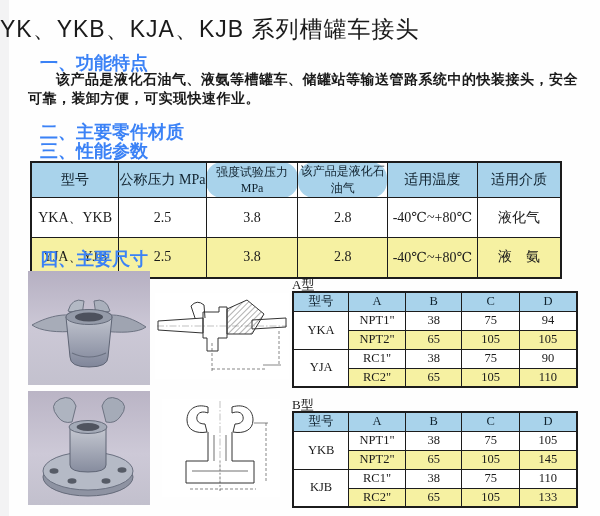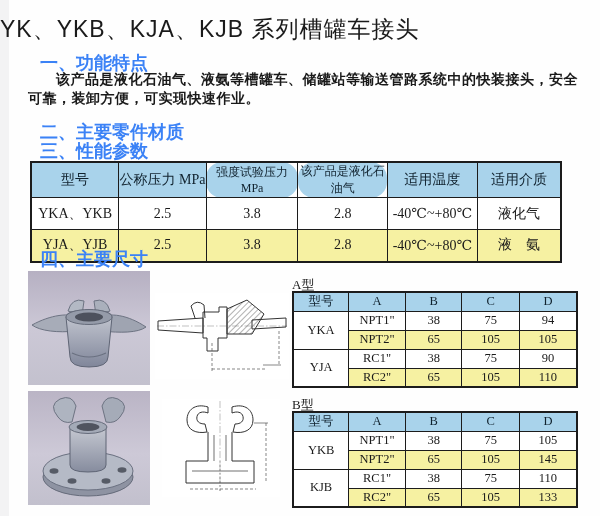--- a/index.html
+++ b/index.html
@@ -24,21 +24,21 @@
 
   table { border-collapse:collapse; text-align:center; }
   table, th, td { border:1px solid #1c1c1c; }
   .perf-table {
     position:absolute; top:161px; left:30px; width:532px;
     font-family:"Liberation Serif","DejaVu Serif",serif; font-size:14px;
     border:2px solid #1c1c1c;
   }
   .perf-table th { background:#a9d3eb; font-weight:normal; height:29px; color:#10222e; }
   .perf-table th.small { font-size:12px;border-radius:16px; }
-  .perf-table td { height:32px; background:#ffffff; }
+  .perf-table td { height:40px; background:#ffffff; }
   tr.yellow td { background:#f6f1a2; }
 
   .dim-label { position:absolute; font-size:13px; font-family:"Liberation Serif","DejaVu Serif",serif; }
   .lblA { top:276px; left:292px; } .lblB { top:396px; left:292px; }
   .dim-table {
     position:absolute; left:292px; width:286px;
     font-family:"Liberation Serif","DejaVu Serif",serif; font-size:12.5px;
     border:2px solid #1c1c1c;
   }
   .tblA { top:291px; } .tblB { top:411px; }

